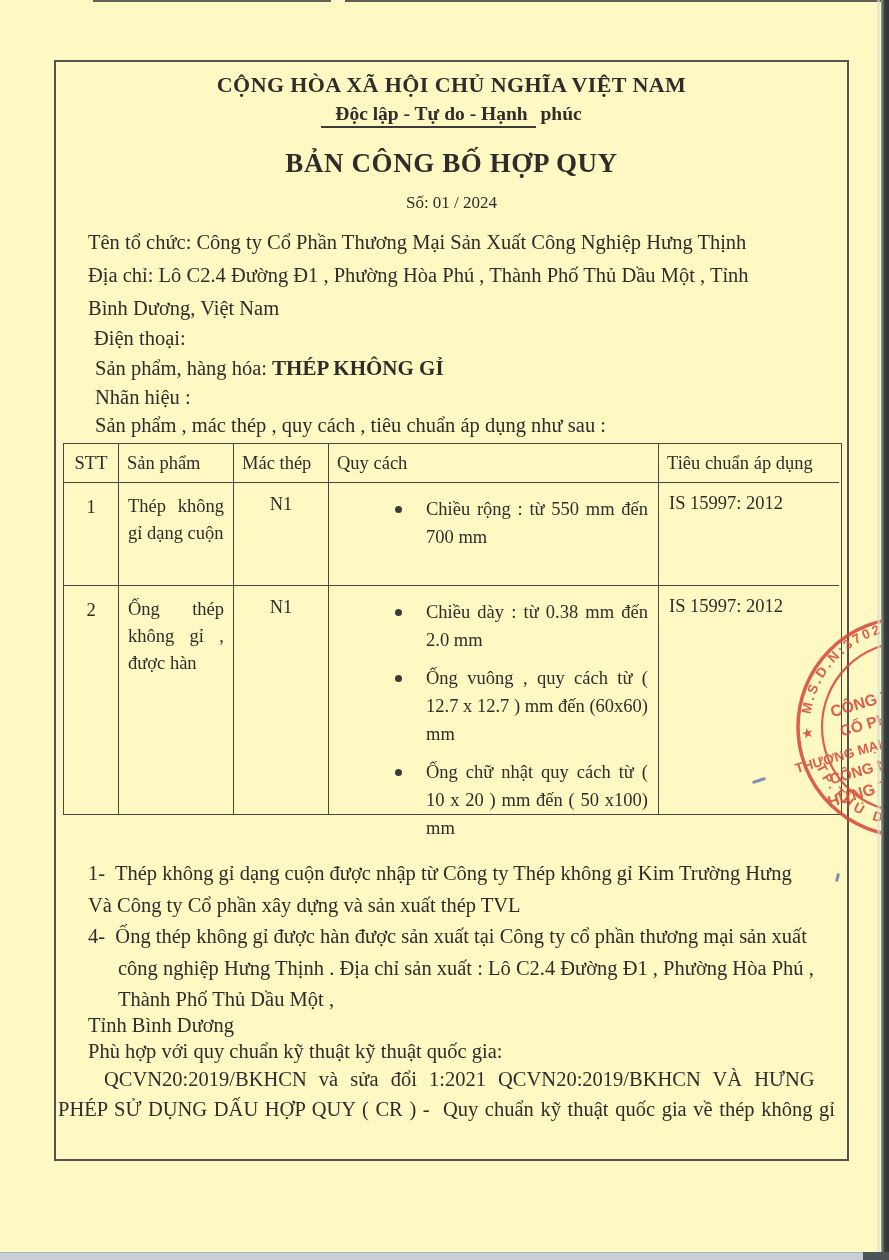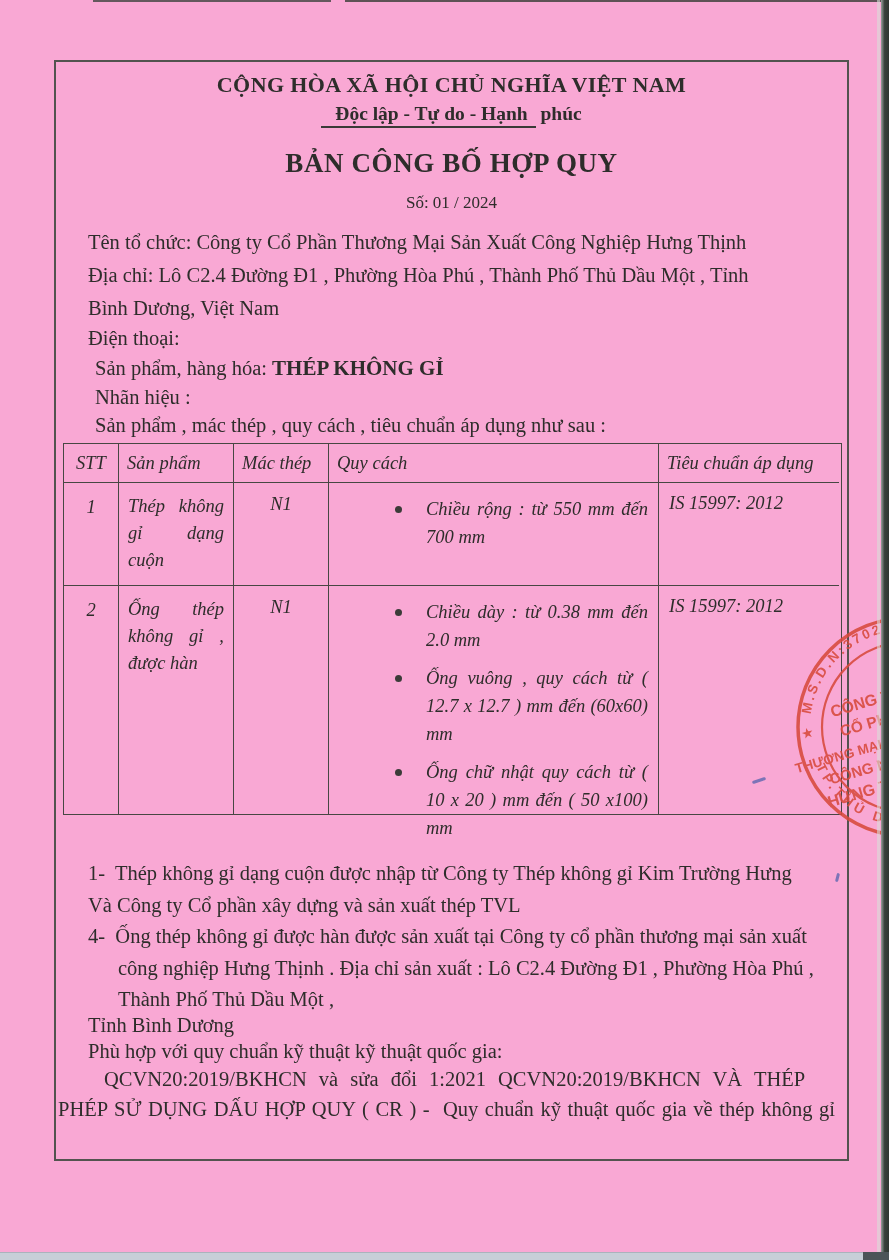--- a/index.html
+++ b/index.html
@@ -1,20 +1,20 @@
 <!DOCTYPE html>
 <html><head>
 <meta charset="utf-8">
 <style>
   * { margin:0; padding:0; box-sizing:border-box; }
   html,body { width:889px; height:1260px; }
   body { font-family:"Liberation Serif","DejaVu Serif",serif; background:#e8e8e6; }
   .page {
     position:relative; width:889px; height:1260px; overflow:hidden;
-    background:#f9a8d4; color:#2e2d2b;
+    background:#fef9c3; color:#2e2d2b;
   }
   
   .scan-line-top { position:absolute; top:0; left:93px; width:796px; height:2px;
     background:linear-gradient(to right,#4a4a48 0 238px,transparent 238px 252px,#43433f 252px 100%); opacity:.85; }
   .scan-edge-right { position:absolute; top:0; right:0; width:8px; height:1254px;
     background:linear-gradient(to right,#97a09b 0%,#39403b 45%,#2f3631 100%); }
   .scan-edge-right::before { content:""; position:absolute; left:-4px; top:0; width:3px; height:100%; background:#d8dcd7; opacity:.6; }
   .scan-edge-bottom { position:absolute; left:0; bottom:0; width:889px; height:8px; background:#c7cfd8; border-top:1px solid #aab3bc; }
   .scan-edge-bottom::after { content:""; position:absolute; right:0; top:-1px; width:26px; height:9px; background:#4c5458; }
   .ink-mark { position:absolute; background:#3a57a8; opacity:.65; border-radius:2px; }
@@ -31,30 +31,30 @@
   .motto-2 { top:103px; font-size:19.5px; font-weight:bold; }
   .motto-2 .underlined { border-bottom:2px solid #3a3a37; padding:0 8px 2px 14px; }
   .doc-title { top:148px; font-size:27px; font-weight:bold; letter-spacing:.6px; }
   .doc-number { top:193px; font-size:17px; }
 
   
   .line { position:absolute; font-size:20.5px; white-space:pre;text-align:right; }
   .l-org     { left:88px; top:231px; }
   .l-addr1   { left:88px; top:264px; }
   .l-addr2   { left:88px; top:297px; }
-  .l-phone   { left:88px; top:327px; }
+  .l-phone   { left:94px; top:327px; }
   .l-product { left:95px; top:356px; }
   .l-product b { font-size:21px; }
   .l-brand   { left:95px; top:386px; }
   .l-intro   { left:95px; top:414px; }
 
   
   .spec-table { position:absolute; left:63px; top:443px; width:779px;
     display:grid; grid-template-columns:55px 115px 95px 330px 180px;
-    border:1.5px solid #474743; font-size:18.5px;font-style:italic; }
+    border:1.5px solid #474743; font-size:18.5px; }
   .cell { border-right:1.5px solid #474743; border-bottom:1.5px solid #474743; padding:8px 8px; }
   .cell.last-col { border-right:none; }
   .cell.last-row { border-bottom:none; }
   .th { height:39px; display:flex; align-items:center; }
   .th.c-stt { justify-content:center; }
   .row-1 .cell { height:103px; }
   .row-2 .cell { height:228px; }
   .c-stt { text-align:center; }
   .c-sp { text-align:justify; padding:10px 9px; line-height:27px; }
   .c-mt { text-align:center; padding-top:11px; }
@@ -138,21 +138,21 @@
     </div>
   </div>
 
   <div class="n-line n1-1">1-  Thép không gỉ dạng cuộn được nhập từ Công ty Thép không gỉ Kim Trường Hưng</div>
   <div class="n-line n1-2">Và Công ty Cổ phần xây dựng và sản xuất thép TVL</div>
   <div class="n-line n2-1">4-  Ống thép không gỉ được hàn được sản xuất tại Công ty cổ phần thương mại sản xuất</div>
   <div class="n-line n2-2">công nghiệp Hưng Thịnh . Địa chỉ sản xuất : Lô C2.4 Đường Đ1 , Phường Hòa Phú ,</div>
   <div class="n-line n2-3">Thành Phố Thủ Dầu Một ,</div>
   <div class="n-line n-prov">Tỉnh Bình Dương</div>
   <div class="n-line n-conf">Phù hợp với quy chuẩn kỹ thuật kỹ thuật quốc gia:</div>
-  <div class="n-line n-qcvn1">QCVN20:2019/BKHCN và sửa đổi 1:2021 QCVN20:2019/BKHCN VÀ THÉP</div>
+  <div class="n-line n-qcvn1">QCVN20:2019/BKHCN và sửa đổi 1:2021 QCVN20:2019/BKHCN VÀ HƯNG</div>
   <div class="n-line n-qcvn2">PHÉP SỬ DỤNG DẤU HỢP QUY ( CR ) -  Quy chuẩn kỹ thuật quốc gia về thép không gỉ</div>
 
   <svg class="stamp" viewBox="0 0 260 260">
     <defs>
       <path id="arcTop" d="M 33.4 121.5 A 97 97 0 0 1 221.2 96.8" fill="none"></path>
       <path id="arcBot" d="M 37 163.9 A 99 99 0 0 0 223 163.9" fill="none"></path>
     </defs>
     <circle cx="130" cy="130" r="109" fill="none" stroke="#d84a3c" stroke-width="3.5"></circle>
     <circle cx="130" cy="130" r="85" fill="none" stroke="#d84a3c" stroke-width="2.2"></circle>
     <text font-size="13.5" fill="#d84a3c" letter-spacing="2.5">

